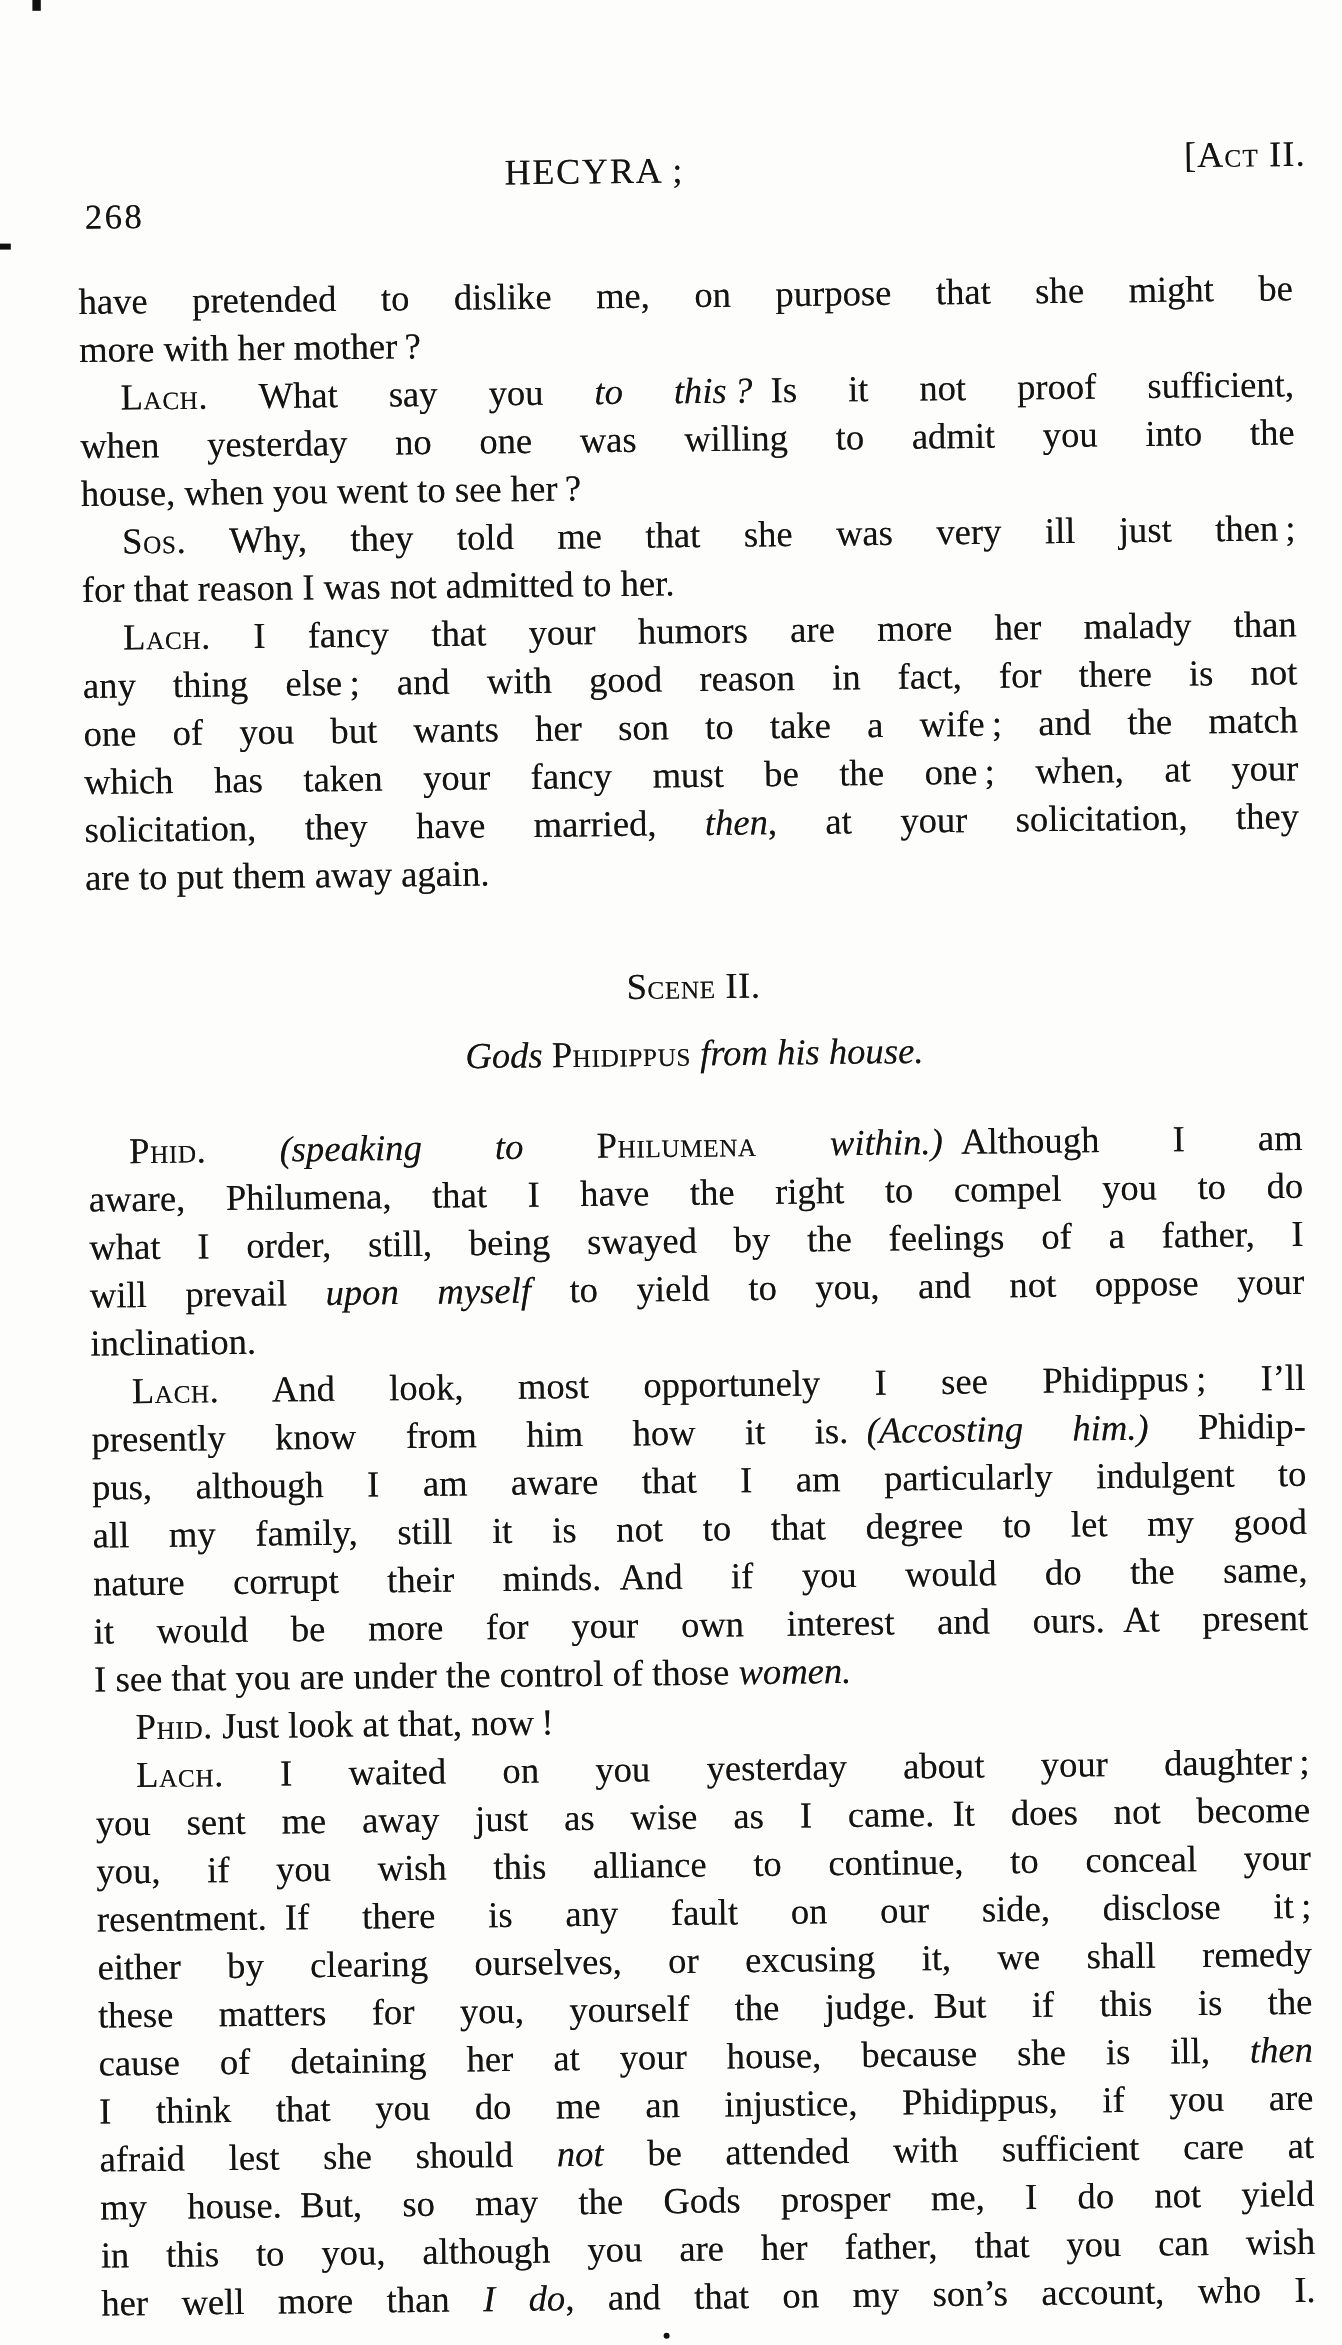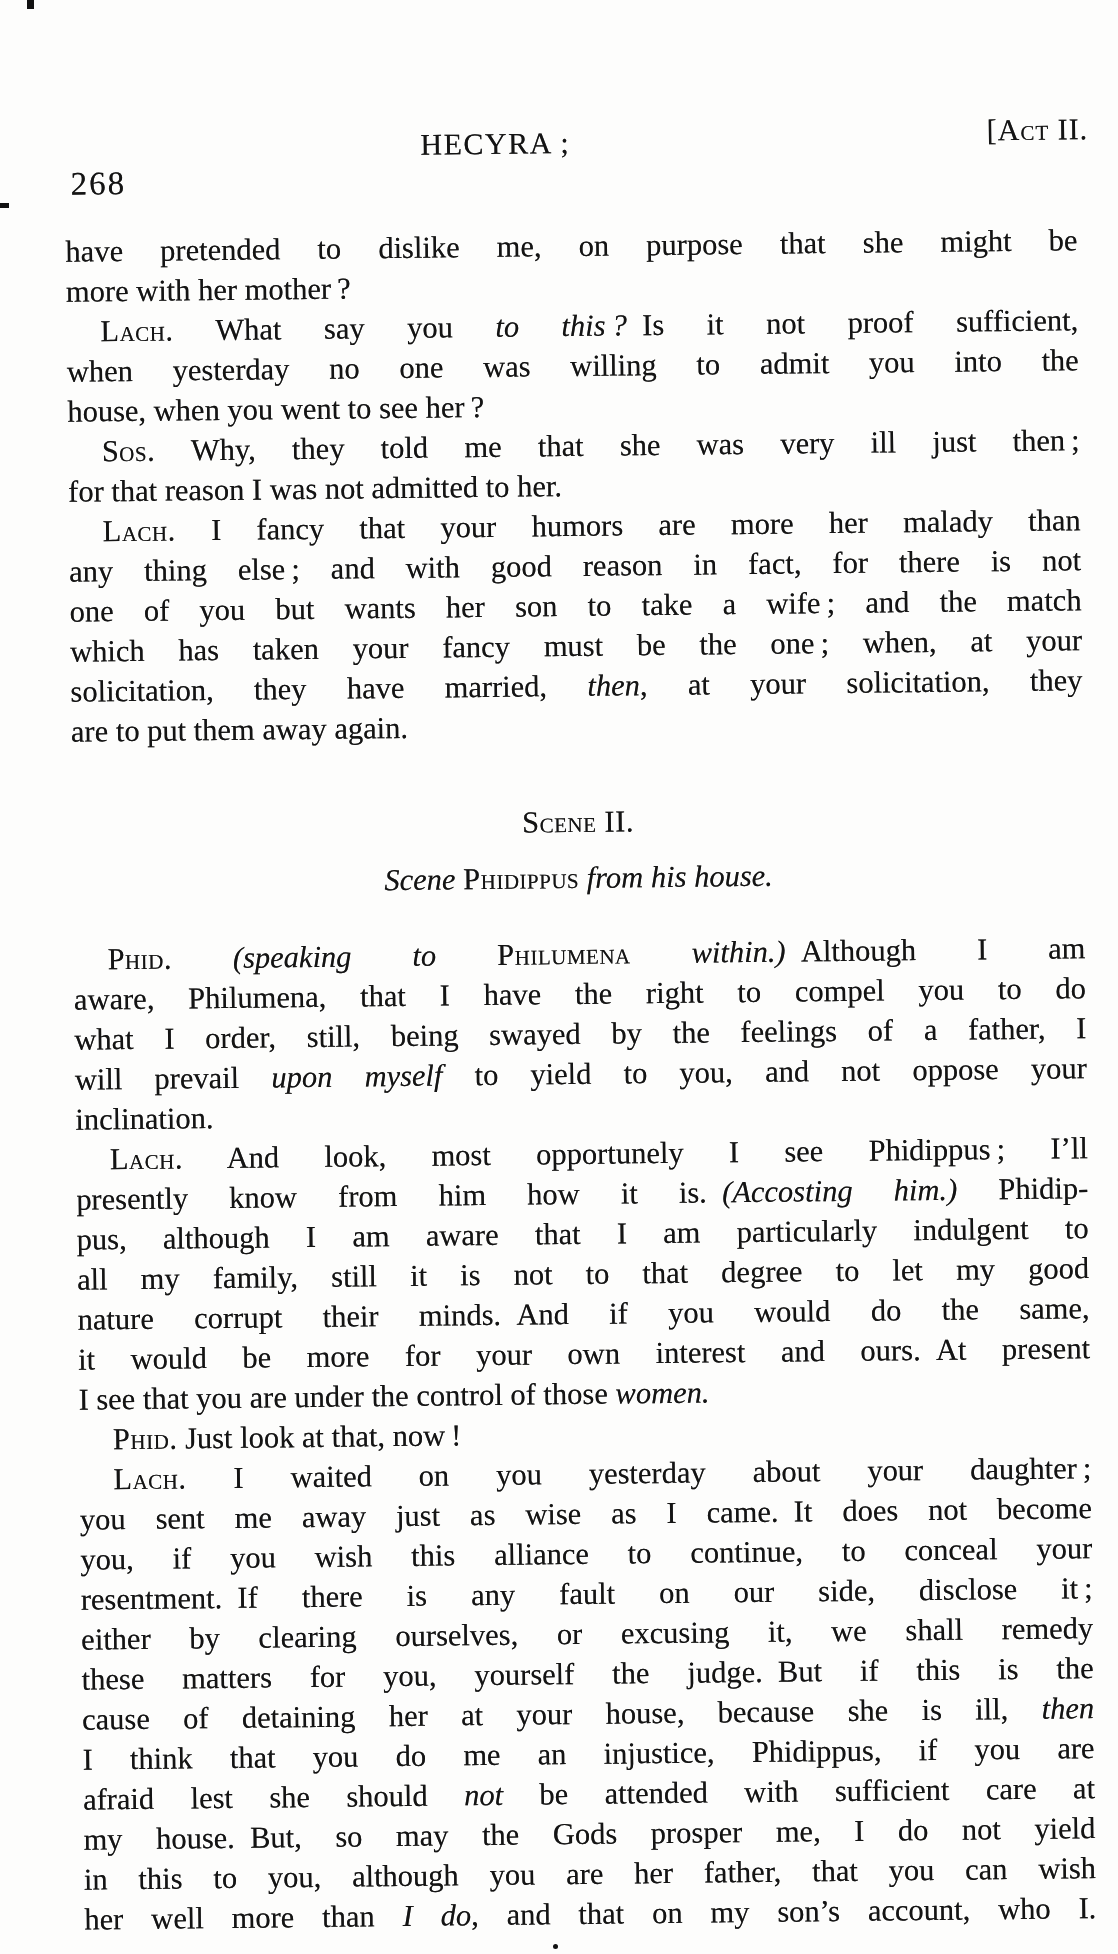--- a/index.html
+++ b/index.html
@@ -17,21 +17,21 @@
     position: absolute;
     left: 64px;
     top: 116px;
     width: 1012px;
     transform: rotate(-0.65deg);
     transform-origin: 50% 0;
   }
   .header { position: relative; height: 110px; }
   .page-number {
     position: absolute; left: 6px; top: 44px;
-    font-size: 33px; letter-spacing: 2px;
+    font-size: 29px; letter-spacing: 2px;
   }
   .running-title {
     position: absolute; left: 0; right: 150px; top: 10px;
     text-align: center; font-size: 30px; letter-spacing: 1.5px;
   }
   .act-header {
     position: absolute; right: -12px; top: 2px;
     font-size: 30px; font-variant: small-caps; letter-spacing: 1px;
   }
   .body { }
@@ -91,21 +91,21 @@
           <div class="line just"><span class="seg-n">any thing else ; and with good reason in fact, for there is not</span></div>
           <div class="line just"><span class="seg-n">one of you but wants her son to take a wife ; and the match</span></div>
           <div class="line just"><span class="seg-n">which has taken your fancy must be the one ; when, at your</span></div>
           <div class="line just"><span class="seg-n">solicitation, they have married, </span><span class="seg-i">then</span><span class="seg-n">, at your solicitation, they</span></div>
           <div class="line"><span class="seg-n">are to put them away again.</span></div>
         </div>
         <div class="para scene-heading">
           <div class="line"><span class="seg-sc">Scene II.</span></div>
         </div>
         <div class="para stage-direction">
-          <div class="line"><span class="seg-i">Scene </span><span class="seg-sc">Phidippus</span><span class="seg-i"> from his house.</span></div>
+          <div class="line"><span class="seg-i">Gods </span><span class="seg-sc">Phidippus</span><span class="seg-i"> from his house.</span></div>
         </div>
         <div class="para body">
           <div class="line just indent"><span class="seg-sc">Phid.</span><span class="seg-n"> </span><span class="seg-i">(speaking to </span><span class="seg-sc">Philumena</span><span class="seg-i"> within.)</span><span class="seg-n"> Although I am</span></div>
           <div class="line just"><span class="seg-n">aware, Philumena, that I have the right to compel you to do</span></div>
           <div class="line just"><span class="seg-n">what I order, still, being swayed by the feelings of a father, I</span></div>
           <div class="line just"><span class="seg-n">will prevail </span><span class="seg-i">upon myself</span><span class="seg-n"> to yield to you, and not oppose your</span></div>
           <div class="line"><span class="seg-n">inclination.</span></div>
         </div>
         <div class="para body">
           <div class="line just indent"><span class="seg-sc">Lach.</span><span class="seg-n"> And look, most opportunely I see Phidippus ; I’ll</span></div>

